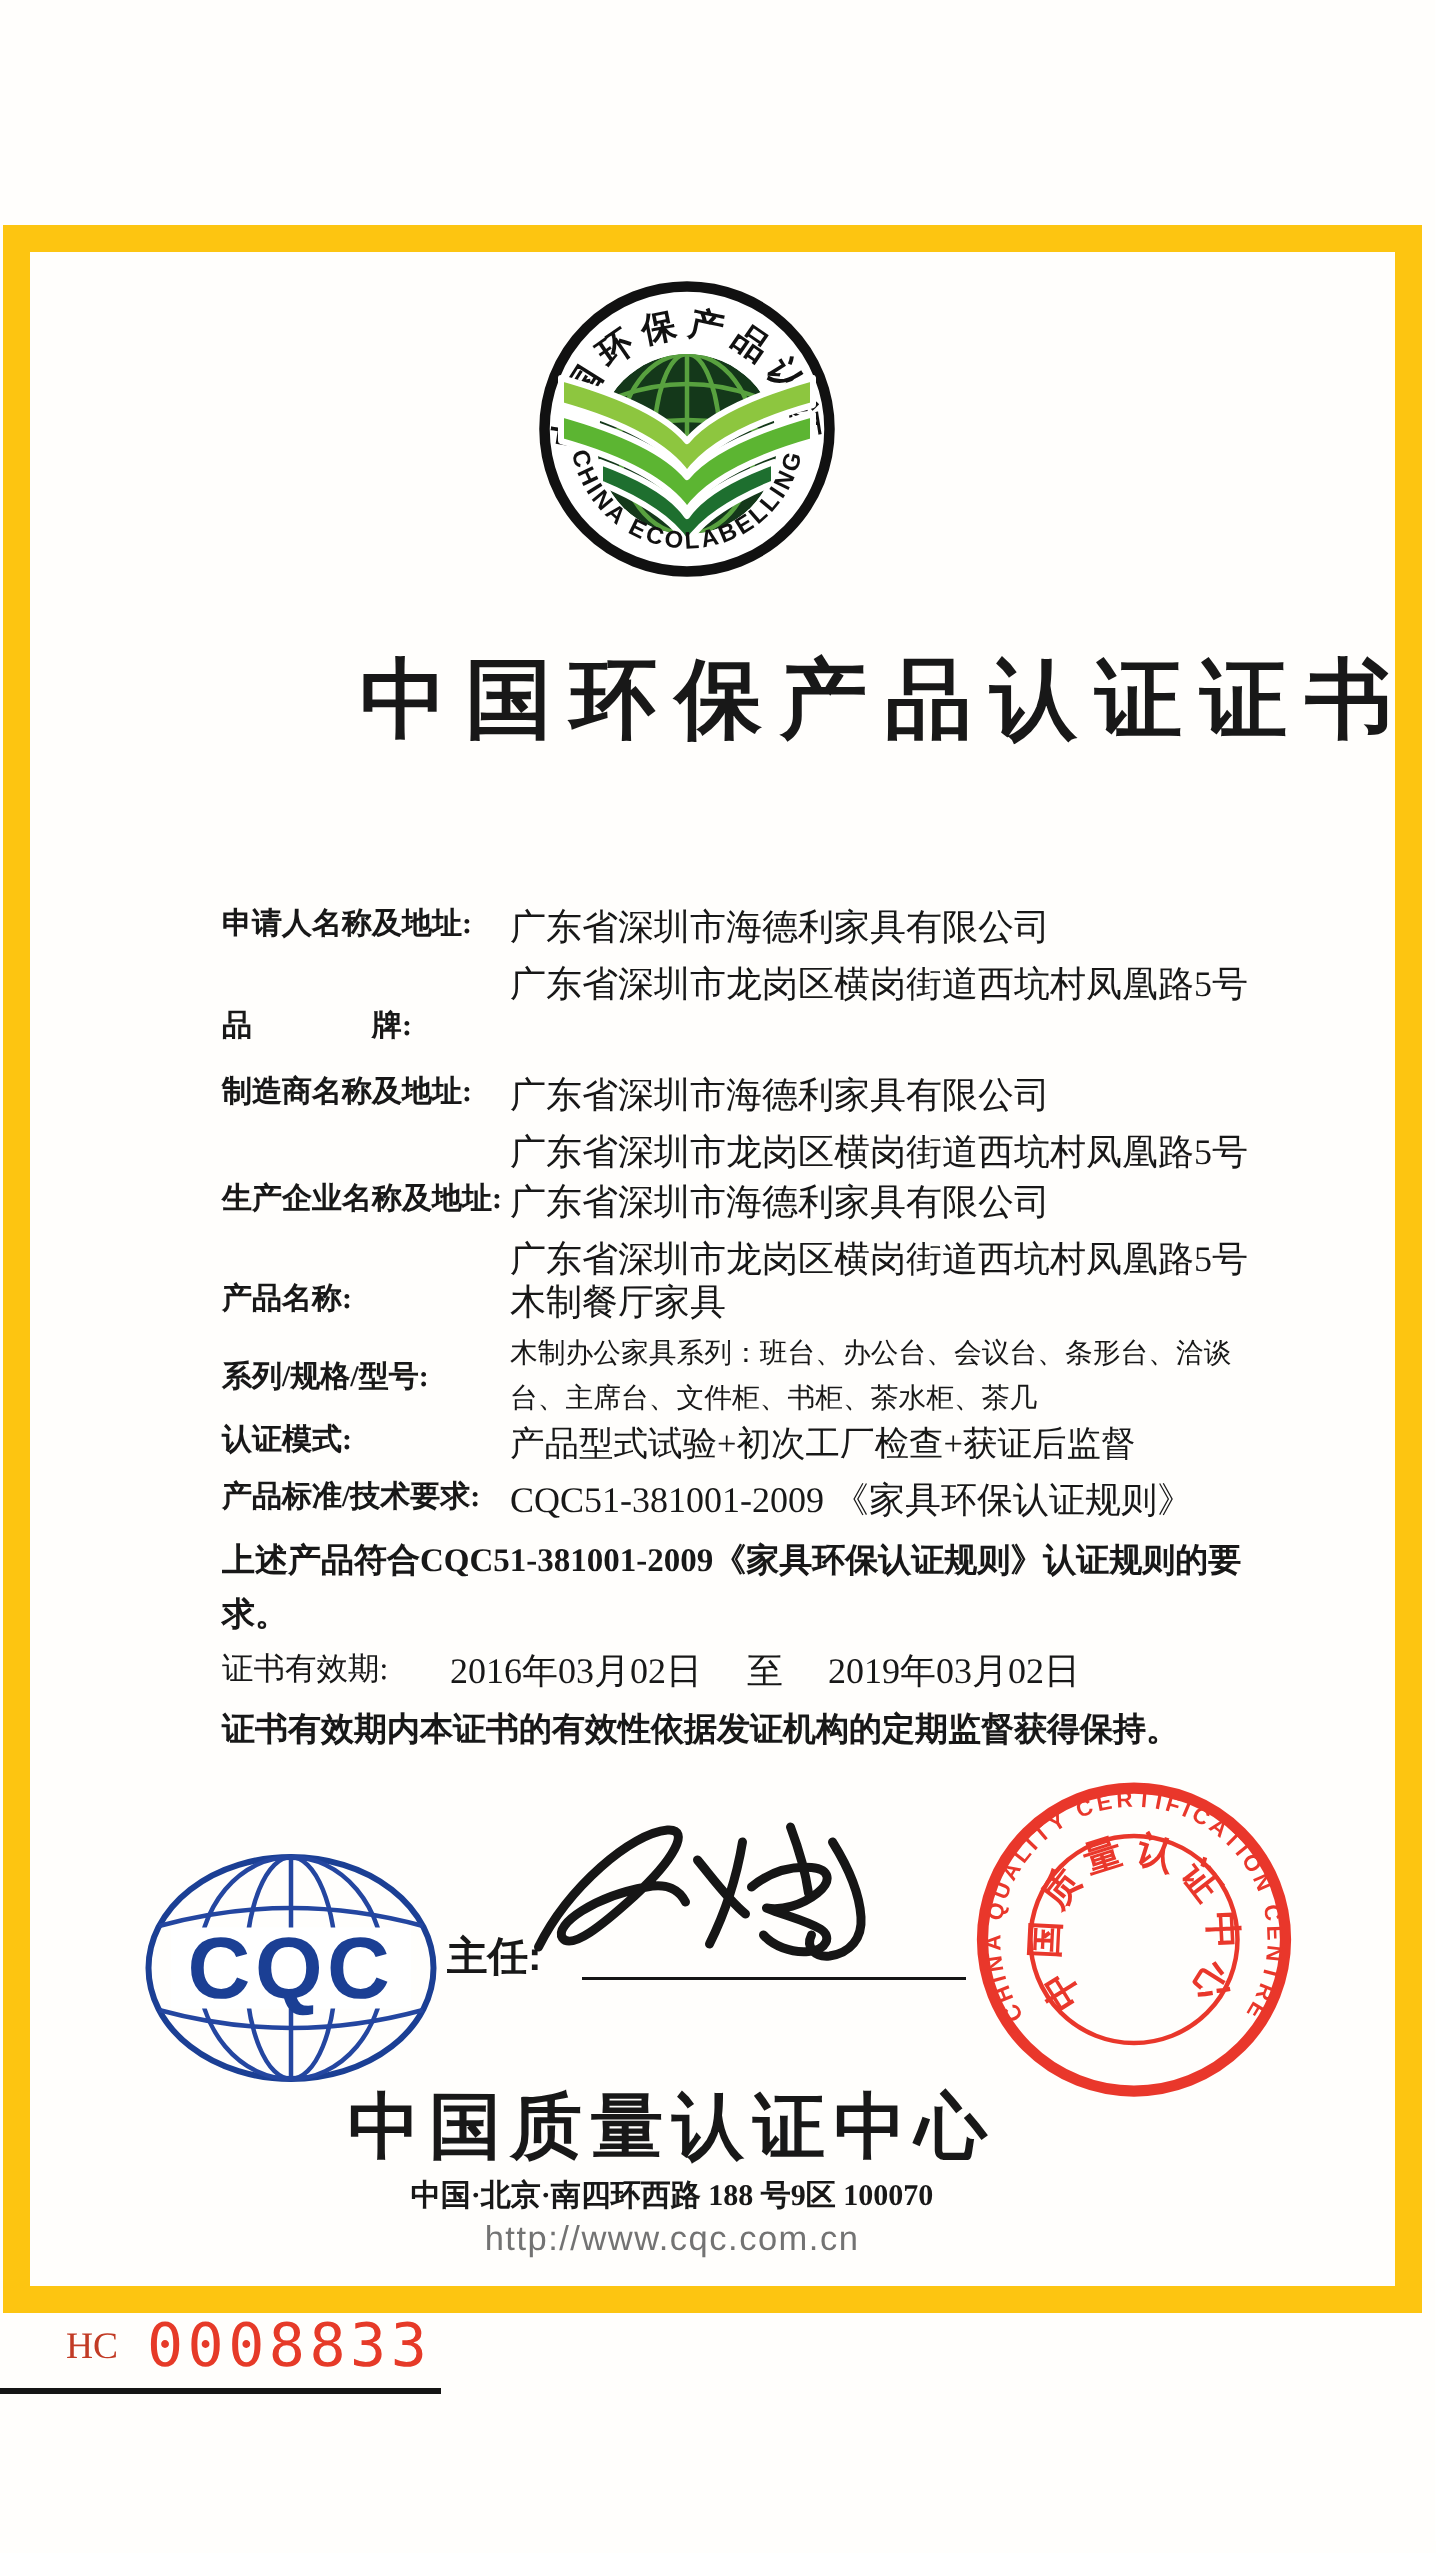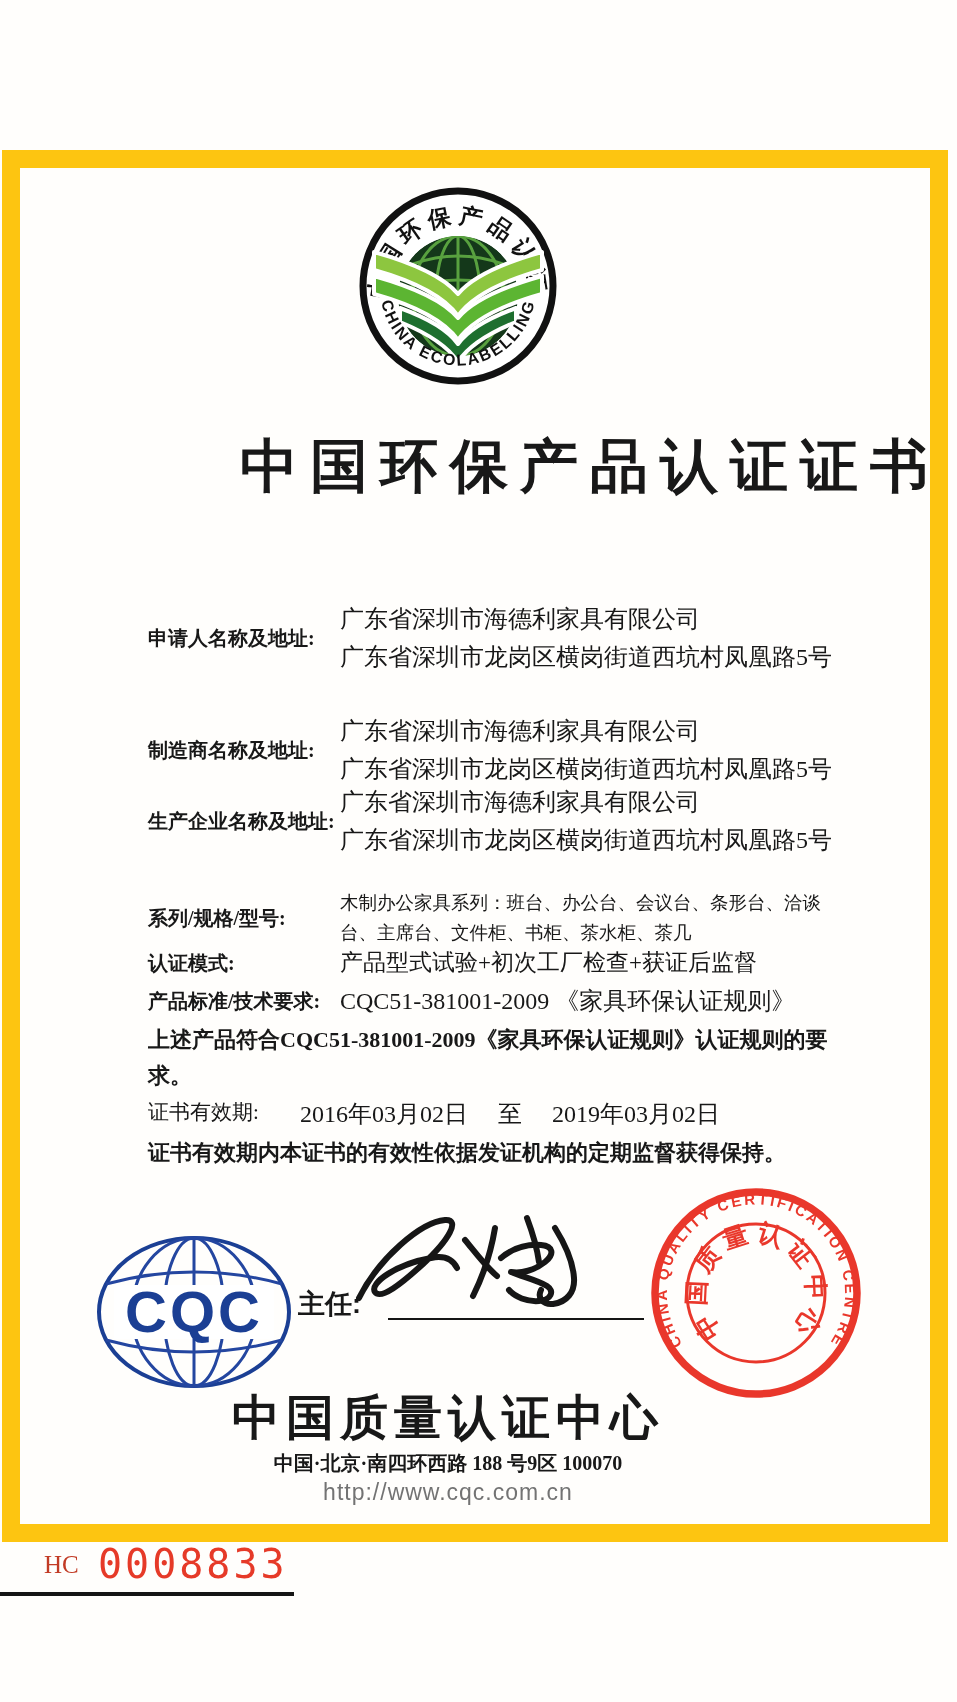--- a/index.html
+++ b/index.html
@@ -6,21 +6,21 @@
   .page{position:relative;width:957px;height:1702px;background:#fffefc;overflow:hidden;
         font-family:"Liberation Serif",serif;color:#181818;}
   .abs{position:absolute;}
   .frame{position:absolute;left:2px;top:150px;width:946px;height:1392px;
          border:18px solid #fdc511;box-sizing:border-box;}
   .title{left:0;top:428px;width:940px;text-align:right;font-size:58px;font-weight:900;
          letter-spacing:12px;font-family:"Liberation Sans",sans-serif;}
   .certno{left:348px;top:566px;display:flex;align-items:baseline;}
   .certno .lbl{font-size:22px;font-weight:700;}
   .certno .val{font-size:27px;letter-spacing:1px;font-family:"Liberation Serif",serif;}
-  .row{left:148px;width:712px;display:flex;align-items:center;}
+  .row{left:148px;width:712px;display:flex;}
   .row .lbl{flex:0 0 192px;font-size:20px;font-weight:700;white-space:nowrap;line-height:32px;}
   .row .val{flex:1;font-size:24px;line-height:38px;}
   .row .val.small{font-size:18.5px;line-height:30px;width:505px;flex:0 0 505px;}
   .statement{left:148px;width:716px;font-size:22px;font-weight:700;line-height:36px;}
   .validity{left:148px;display:flex;}
   .validity .lbl{flex:0 0 152px;font-size:21px;font-weight:400;}
   .validity .val{font-size:24px;}
   .director{left:298px;top:1286px;font-size:27px;font-weight:700;font-family:"Liberation Sans",sans-serif;}
   .sigline{left:388px;top:1318px;width:256px;border-top:2px solid #151515;height:0;}
   .orgname{left:128px;top:1386px;width:640px;text-align:center;font-size:48px;font-weight:900;
@@ -77,37 +77,45 @@
 
 
   <div class="abs row" style="top:600px">
     <div class="lbl">申请人名称及地址:</div>
     <div class="val">
         <div>广东省深圳市海德利家具有限公司</div>
       <div>广东省深圳市龙岗区横岗街道西坑村凤凰路5号</div>
       </div>
   </div>
 
+  <div class="abs row" style="top:668px">
+    <div class="lbl">品　　　　牌:</div>
+    <div class="val"></div>
+  </div>
 
   <div class="abs row" style="top:712px">
     <div class="lbl">制造商名称及地址:</div>
     <div class="val">
         <div>广东省深圳市海德利家具有限公司</div>
       <div>广东省深圳市龙岗区横岗街道西坑村凤凰路5号</div>
       </div>
   </div>
 
   <div class="abs row" style="top:783px">
     <div class="lbl">生产企业名称及地址:</div>
     <div class="val">
         <div>广东省深圳市海德利家具有限公司</div>
       <div>广东省深圳市龙岗区横岗街道西坑村凤凰路5号</div>
       </div>
   </div>
 
+  <div class="abs row" style="top:850px">
+    <div class="lbl">产品名称:</div>
+    <div class="val">木制餐厅家具</div>
+  </div>
 
   <div class="abs row" style="top:888px">
     <div class="lbl" style="line-height:26px;align-self:center">系列/规格/型号:</div>
     <div class="val small">木制办公家具系列：班台、办公台、会议台、条形台、洽谈台、主席台、文件柜、书柜、茶水柜、茶几</div>
   </div>
 
   <div class="abs row" style="top:944px">
     <div class="lbl">认证模式:</div>
     <div class="val" style="font-size:23px">产品型式试验+初次工厂检查+获证后监督</div>
   </div>

